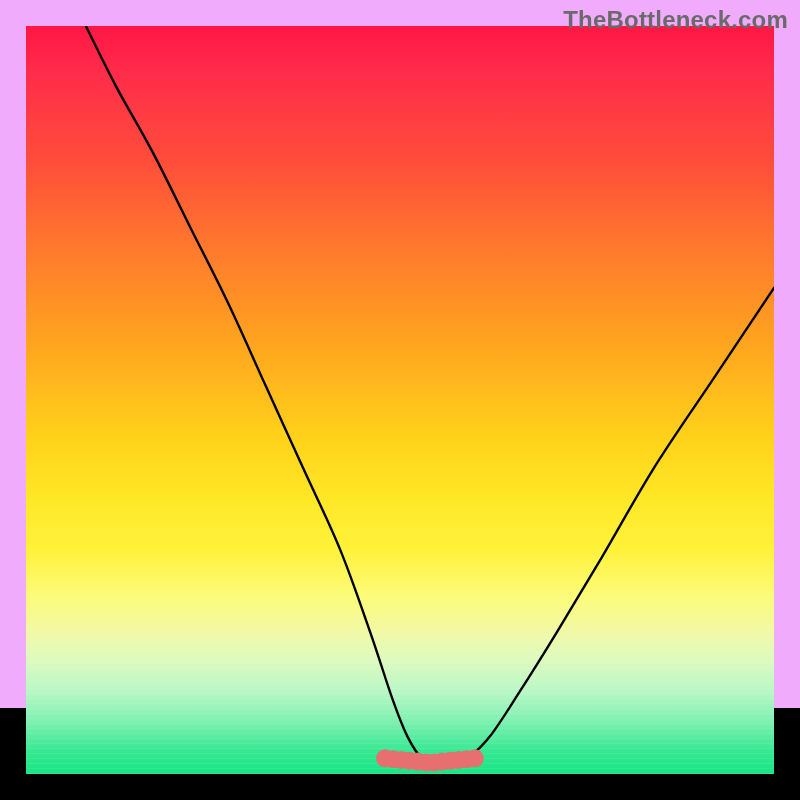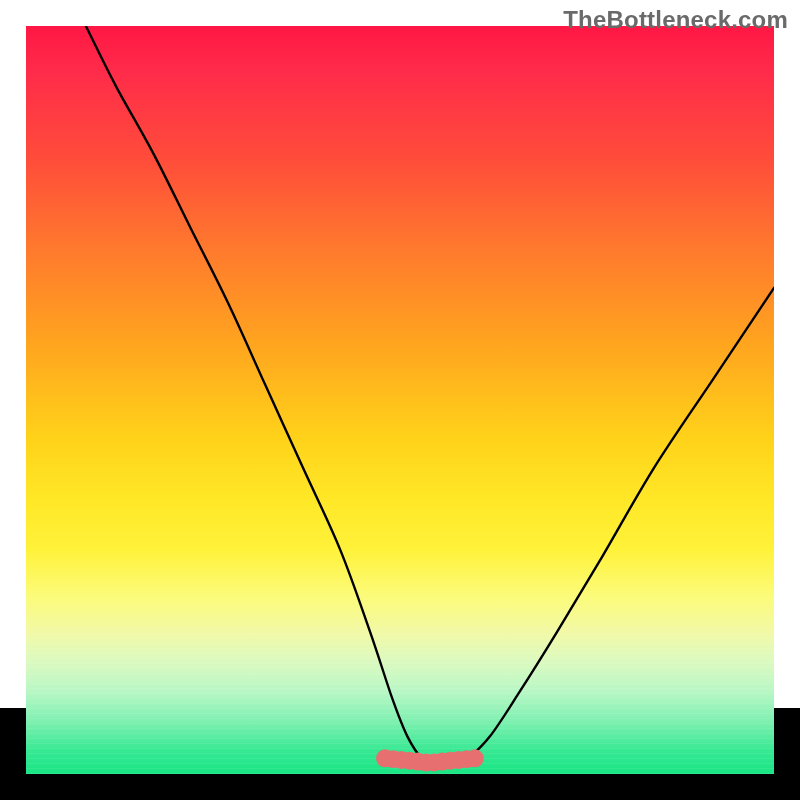--- a/index.html
+++ b/index.html
@@ -8,21 +8,21 @@
     width: 800px;
     height: 800px;
     background: #000;
     overflow: hidden;
     font-family: Arial, Helvetica, sans-serif;
   }
   .frame {
     position: relative;
     width: 800px;
     height: 708px;
-    background: #ffffff;
+    background: #f0abfc;
   }
   .watermark {
     position: absolute;
     top: 6px;
     right: 12px;
     color: #6a6a6a;
     font-size: 24px;
     font-weight: 600;
     letter-spacing: 0.2px;
     z-index: 10;

